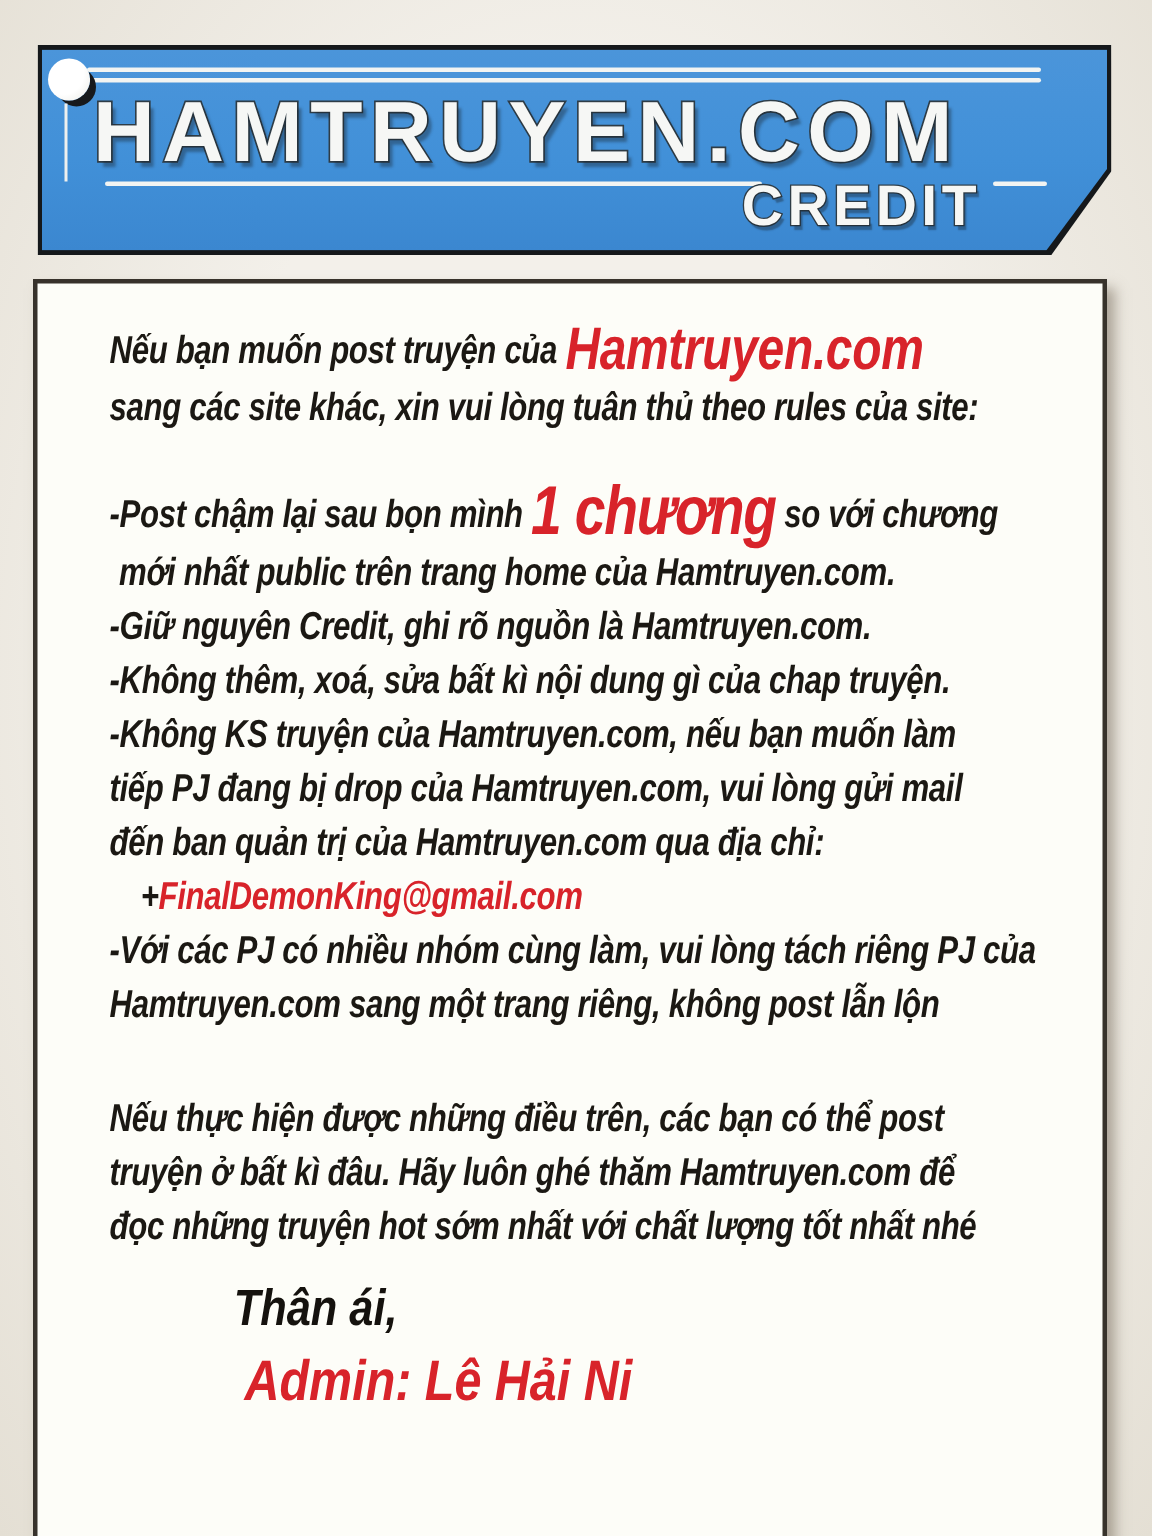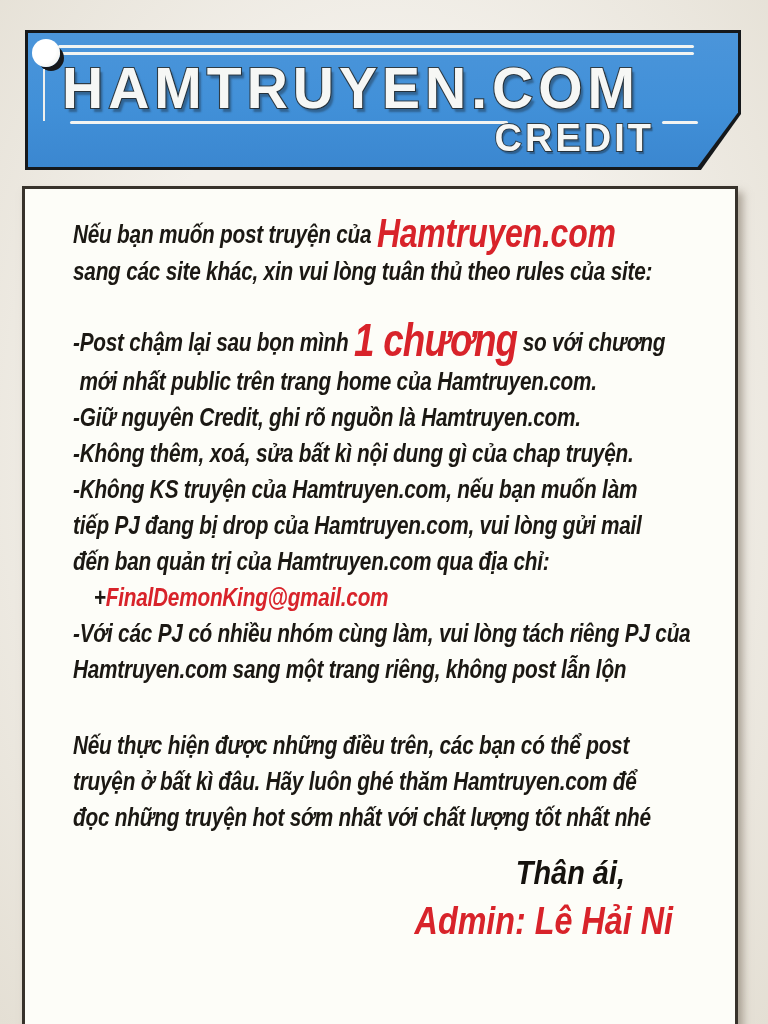--- a/index.html
+++ b/index.html
@@ -63,21 +63,21 @@
   }
   .red{color:#d8232a;}
   .red-lg{color:#d8232a;font-size:40px;line-height:1;vertical-align:-4px;}
   .red-xl{color:#d8232a;font-size:46px;line-height:1;vertical-align:-5px;letter-spacing:-1px;}
   .gap30{margin-top:28px;}
   .gap42{margin-top:40px;}
   .ind8{padding-left:8px;}
   .ind26{padding-left:26px;}
 
   
-  .signature{text-align:right;padding-right:34px;}
+  .signature{text-align:left;padding-right:34px;}
   .closing{
     font-size:34px;line-height:46px;margin-top:14px;margin-right:48px;
     font-weight:bold;font-style:italic;color:#15120e;white-space:nowrap;
     transform:scaleX(0.85);transform-origin:100% 50%;
   }
   .admin{
     font-size:38px;line-height:52px;color:#d8232a;
     font-weight:bold;font-style:italic;white-space:nowrap;
     transform:scaleX(0.85);transform-origin:100% 50%;
   }

